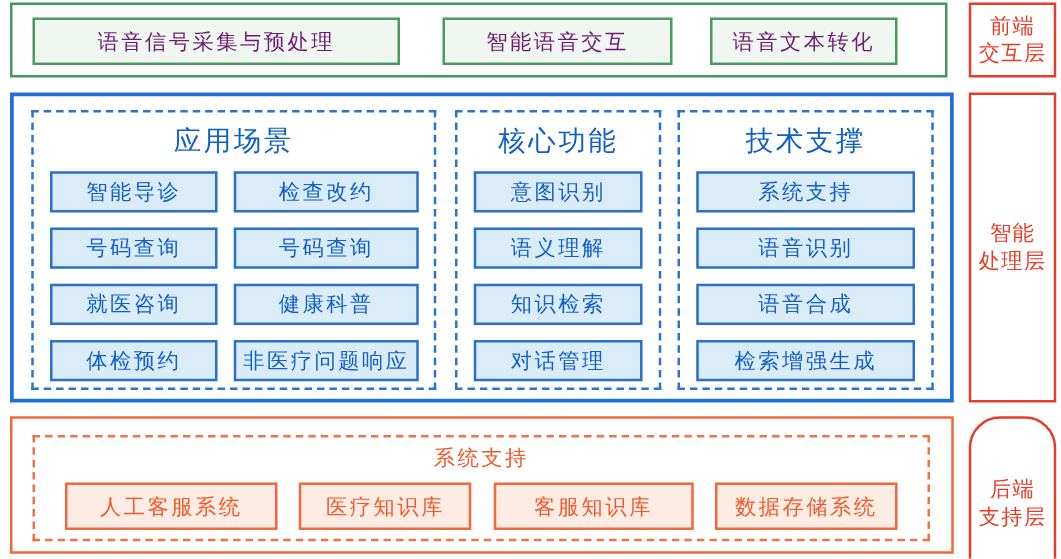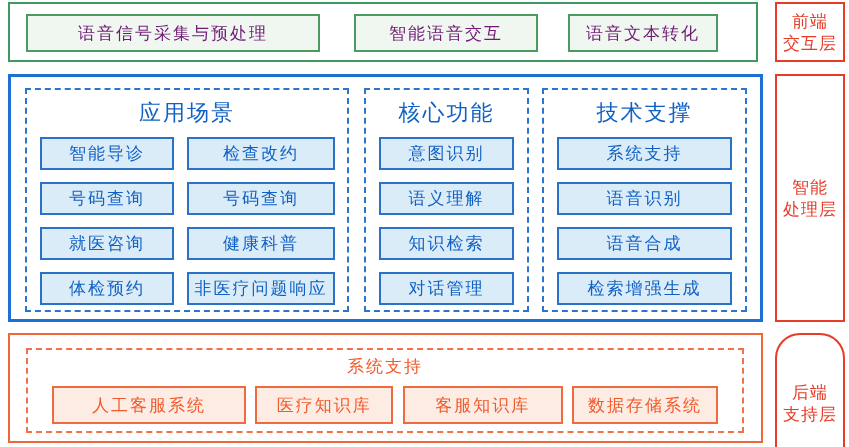--- a/index.html
+++ b/index.html
@@ -63,21 +63,21 @@
   .orange-title { margin-top:5px; text-align:center; color:#F15A2B; font-size:17px; }
   .orange-items {
     position:absolute; left:0; top:36px; width:100%;
     display:flex; justify-content:space-between; padding:0 24px;
   }
   .orange-item {
     height:38px; background:#FDECE4; border:2px solid #F06A40;
     color:#F15A2B; font-size:17px;
     display:flex; align-items:center; justify-content:center; white-space:nowrap;
   }
-  .ob-1 { width:194px; } .ob-2 { width:138px; } .ob-3 { width:160px; } .ob-4 { width:146px; }
+  .ob-1 { width:170px; } .ob-2 { width:138px; } .ob-3 { width:160px; } .ob-4 { width:146px; }
 
   
   .layer-label {
     position:absolute; left:775px; width:70px;
     border:2px solid #E73C28; background:#ffffff;
     color:#E73C28; font-size:17px; line-height:1.3;
     display:flex; align-items:center; justify-content:center;
     text-align:center; white-space:pre-line; letter-spacing:1px; font-weight:500;
   }
   .ll-1 { top:2px;   height:60px; }

